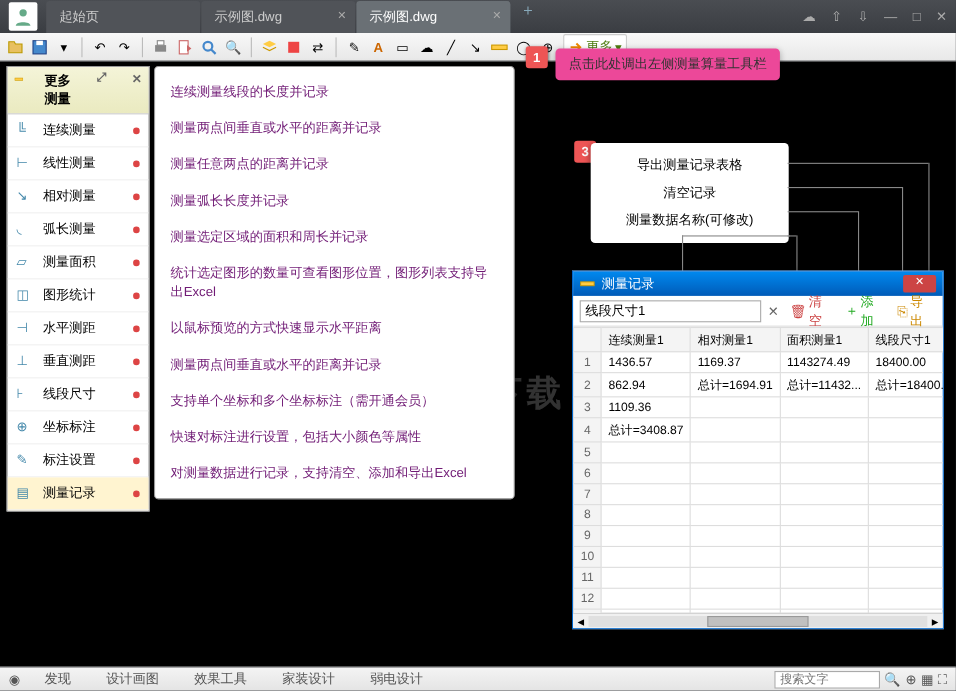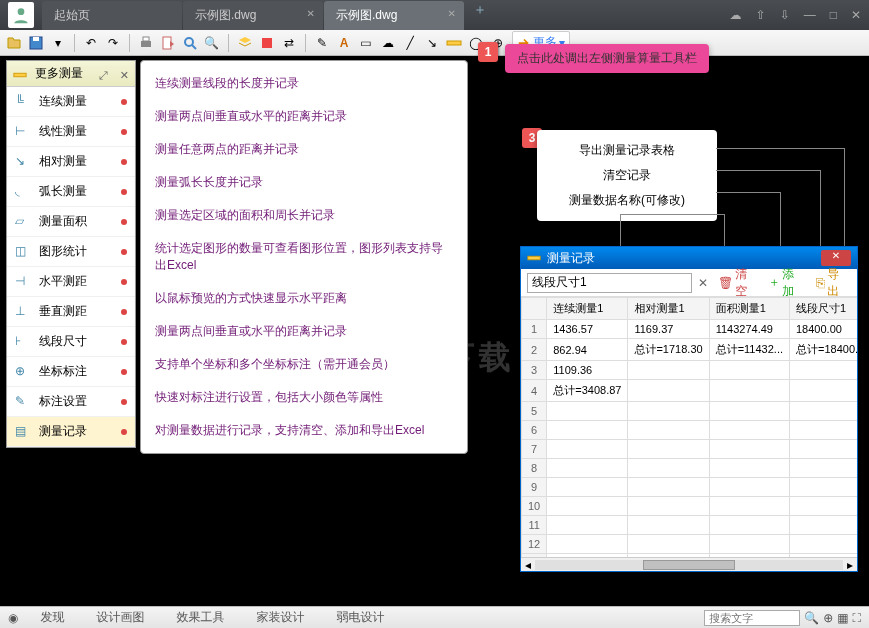--- a/index.html
+++ b/index.html
@@ -10,27 +10,27 @@
 .tabs{display:flex;gap:1px;flex:1}
 .tab{padding:6px 30px 6px 12px;background:#505358;color:#ccc;border-radius:3px 3px 0 0;position:relative;min-width:140px}
 .tab.active{background:#6a7075;color:#fff}
 .tab-x{position:absolute;right:8px;top:7px;color:#aaa;font-size:10px}
 .newtab{color:#8ab;padding:0 8px;font-size:14px}
 .win-icons{display:flex;gap:14px;color:#aaa}
 .win-icons span{cursor:pointer}
 .toolbar{height:26px;background:linear-gradient(#f8f8f8,#e8e8e8);border-bottom:1px solid #bbb;display:flex;align-items:center;padding:0 6px;gap:6px}
 .toolbar .sep{width:1px;height:18px;background:#bbb;margin:0 2px}
 .tbicon{width:16px;height:16px;display:inline-flex;align-items:center;justify-content:center;cursor:pointer}
-.more-btn{display:flex;align-items:center;gap:2px;color:#3b82f6;padding:2px 4px;border:1px solid #ccc;border-radius:2px;background:#fff;cursor:pointer}
+.more-btn{display:flex;align-items:center;gap:2px;color:#4d7c0f;padding:2px 4px;border:1px solid #ccc;border-radius:2px;background:#fff;cursor:pointer}
 .workspace{position:absolute;top:56px;left:0;right:0;bottom:22px;background:#000}
 .cad-bg{position:absolute;inset:0}
 .cad-bg line{stroke:#00aaff;stroke-width:1}
 .cad-bg text{fill:#00aaff;font-size:10px}
 .more-panel{position:absolute;top:60px;left:6px;width:130px;background:#fff;border:1px solid #999;box-shadow:2px 2px 6px rgba(0,0,0,.3)}
-.more-panel-hd{display:flex;align-items:flex-end;gap:8px;padding:4px 6px;background:linear-gradient(#f4f4d8,#eaeac0);border-bottom:1px solid #ccc;font-weight:normal}
+.more-panel-hd{display:flex;align-items:flex-start;gap:19px;padding:4px 6px;background:linear-gradient(#f4f4d8,#eaeac0);border-bottom:1px solid #ccc;font-weight:bold}
 .more-panel-hd .pin,.more-panel-hd .close{margin-left:auto;color:#666;cursor:pointer;font-size:11px}
 .more-panel-hd .close{margin-left:4px}
 .mp-item{display:flex;align-items:center;gap:8px;padding:6px 8px;cursor:pointer;border-bottom:1px solid #f0f0f0}
 .mp-item.selected{background:#fff4d0}
 .mp-item svg,.mp-item .ic{width:16px;height:16px;flex-shrink:0}
 .desc-panel{position:absolute;top:60px;left:140px;width:328px;background:#fff;border:1px solid #999;border-radius:4px;box-shadow:2px 2px 8px rgba(0,0,0,.4);padding:6px 0}
 .desc-item{padding:8px 14px;color:#701a75}
 .hint-bubble{position:absolute;background:#ec4899;border-radius:4px;padding:6px 12px;box-shadow:0 2px 6px rgba(0,0,0,.3);color:#333}
 .marker{width:20px;height:20px;background:#e55;border-radius:3px;color:#fff;font-weight:bold;display:flex;align-items:center;justify-content:center;position:absolute;box-shadow:1px 1px 3px rgba(0,0,0,.5)}
 .hint3{position:absolute;top:130px;left:537px;width:180px;background:#fff;border-radius:4px;padding:8px 16px;box-shadow:0 2px 6px rgba(0,0,0,.4)}
@@ -327,21 +327,21 @@
           <tr>
             <td class="rownum">1</td>
             <td>1436.57</td>
             <td>1169.37</td>
             <td>1143274.49</td>
             <td>18400.00</td>
           </tr>
           <tr>
             <td class="rownum">2</td>
             <td>862.94</td>
-            <td>总计=1718.30</td>
+            <td>总计=1694.91</td>
             <td>总计=11432...</td>
             <td>总计=18400...</td>
           </tr>
           <tr>
             <td class="rownum">3</td>
             <td>1109.36</td>
             <td></td>
             <td></td>
             <td></td>
           </tr>

